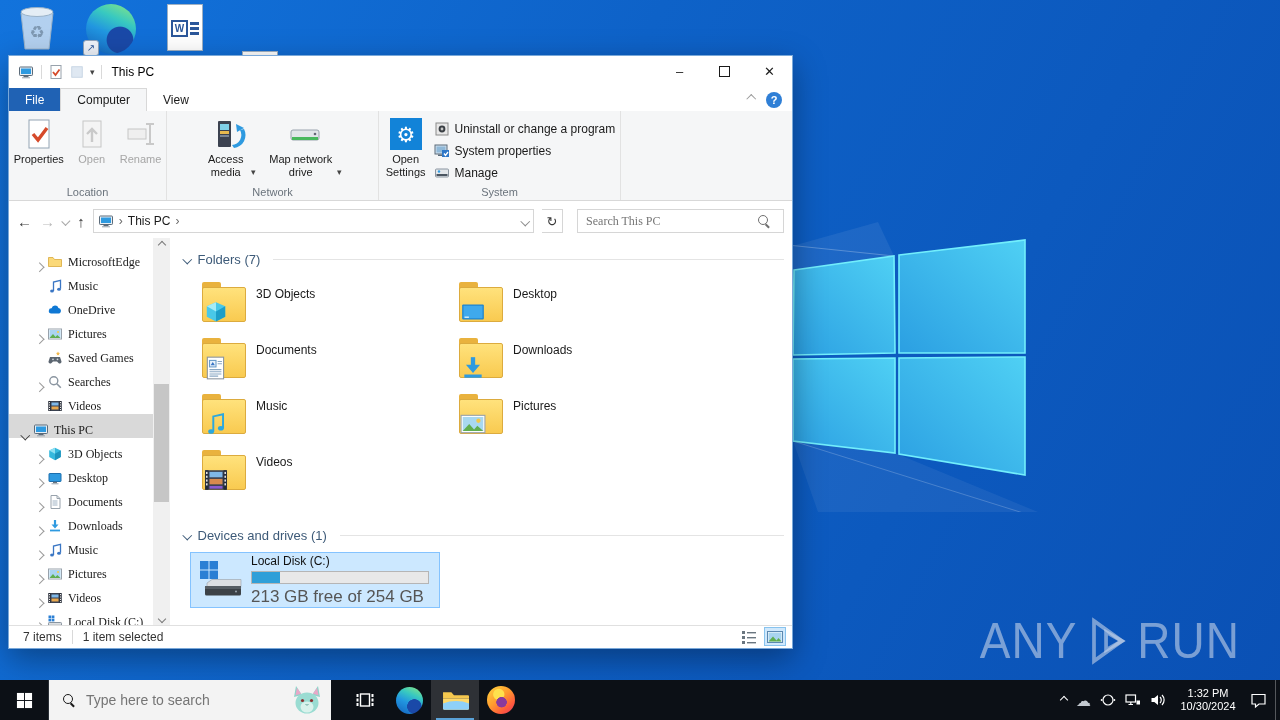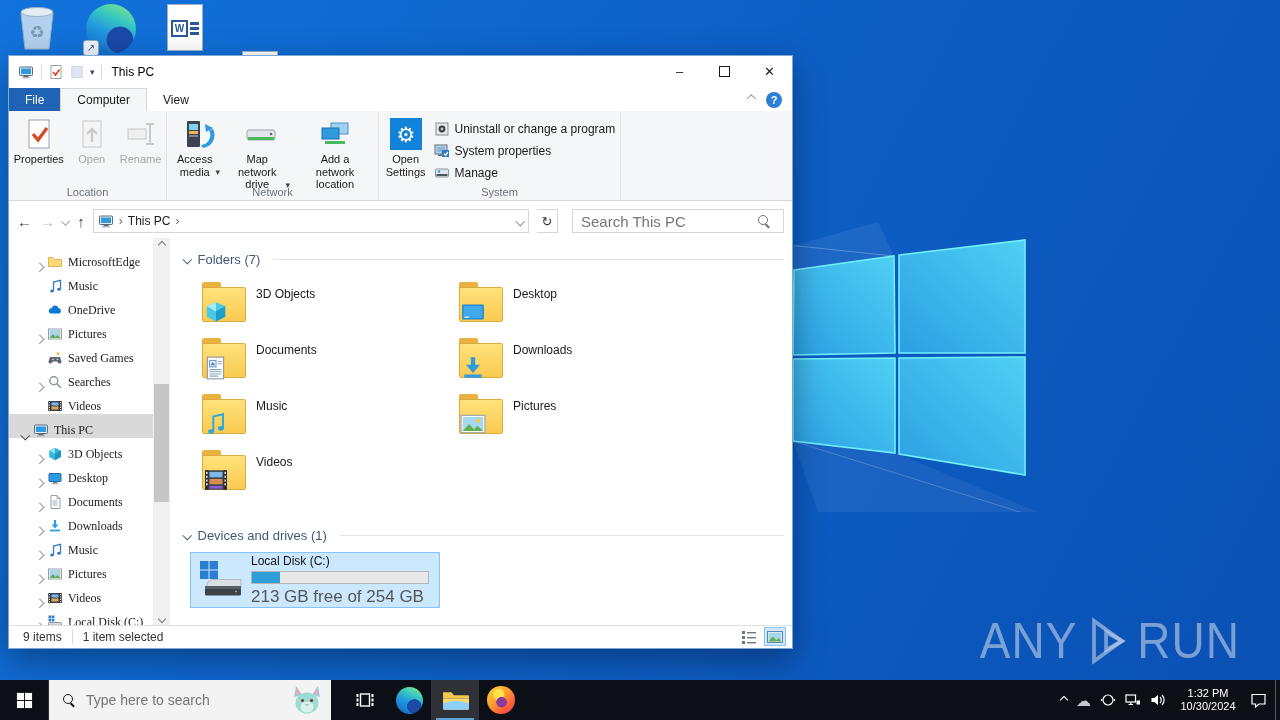--- a/index.html
+++ b/index.html
@@ -70,22 +70,22 @@
   .gray{color:#b9b9b9;}
   .dark{color:#3a3a3a;}
   #addressbox{width:452px;height:24px;border:1px solid #d6d6d6;display:flex;align-items:center;
     padding:0 4px;gap:5px;box-sizing:border-box;}
   #addressbox .spacer{flex:1;}
   .crumbsep{color:#6a6a6a;font-size:12px;}
   #refreshseg{width:22px;height:24px;border:1px solid #d6d6d6;border-left:none;display:flex;
     align-items:center;justify-content:center;font-size:13px;color:#3a3a3a;box-sizing:border-box;}
   #searchbox{width:212px;height:24px;border:1px solid #d6d6d6;display:flex;align-items:center;
     box-sizing:border-box;padding:0 4px 0 6px;margin-left:6px;}
-  #searchbox input{flex:1;border:none;outline:none;font-size:15px;color:#707070;
-    font-family:Liberation Sans, sans-serif;background:transparent;min-width:0;}
+  #searchbox input{flex:1;border:none;outline:none;font-size:12px;color:#707070;
+    font-family:Liberation Serif, serif;background:transparent;min-width:0;}
 
   #body{position:absolute;left:0;top:182px;right:0;bottom:22px;background:#fff;}
   #sidebar{position:absolute;left:0;top:0;bottom:0;width:144px;padding-top:8px;overflow:hidden;box-sizing:border-box;}
   .srow{display:flex;align-items:flex-end;height:24px;white-space:nowrap;font-family:Liberation Serif, serif;}
   .srow.sel{background:#d9d9d9;}
   .expander{width:12px;flex:none;display:inline-flex;justify-content:center;}
   .chev{display:inline-block;width:5.5px;height:5.5px;border-right:1.3px solid #9a9a9a;border-bottom:1.3px solid #9a9a9a;}
   .chev.right{transform:rotate(-45deg);}
   .chev.down{transform:rotate(45deg);border-color:#404040;}
   .chev.upc{transform:rotate(-135deg);}
@@ -308,30 +308,20 @@
                 <rect x="2" y="12" width="28" height="10" rx="2" fill="#e2e6ea" stroke="#9aa4ae"></rect>
                 <rect x="3" y="19" width="26" height="3" fill="#49b85e"></rect>
                 <circle cx="26" cy="16" r="1.3" fill="#667"></circle>
               </svg>
             </span>
           <span class="cap" style="max-width:74px">
               <span>Map network drive</span>
               <span class="ddv" style="align-self:flex-end">▾</span>
             </span>
         </div>
-        <div class="bigbtn">
-          <span class="icon32">
-              <svg viewBox="0 0 32 32" width="100%" height="100%">
-                <rect x="12" y="5" width="17" height="11" fill="#9fd0ef" stroke="#4c94c8"></rect>
-                <rect x="3" y="10" width="17" height="11" fill="#2e9ae0" stroke="#1c6fae"></rect>
-                <rect x="6" y="23" width="20" height="3" fill="#49b85e"></rect>
-              </svg>
-            </span>
-          <span style="max-width:84px;display:inline-block">Add a network location</span>
-        </div>
         <div class="glabel">Network</div>
       </div>
 
       <div class="rgroup" style="width:242px">
         <div class="bigbtn">
           <span class="icon32">
               <svg viewBox="0 0 32 32" width="100%" height="100%">
                 <rect width="32" height="32" fill="#1283d8"></rect>
                 <text x="16" y="24" text-anchor="middle" font-size="21" fill="#fff">⚙</text>
               </svg>
@@ -783,21 +773,21 @@
             <div id="disk-bar">
                 <div id="disk-fill" style="width: 16%;"></div>
               </div>
             <span id="drive-free">213 GB free of 254 GB</span>
           </div>
         </div>
       </div>
     </div>
 
     <div id="statusbar">
-      <span>9 items</span>
+      <span>7 items</span>
       <span class="vsep"></span>
       <span>1 item selected</span>
       <div id="status-views">
         <span class="viewbtn">
             <span class="icon16" style="width:18px;height:18px">
               <svg viewBox="0 0 18 18" width="100%" height="100%">
                 <g fill="#6a7680">
                   <rect x="2" y="3" width="3" height="3"></rect>
                   <rect x="2" y="8" width="3" height="3"></rect>
                   <rect x="2" y="13" width="3" height="3"></rect>

